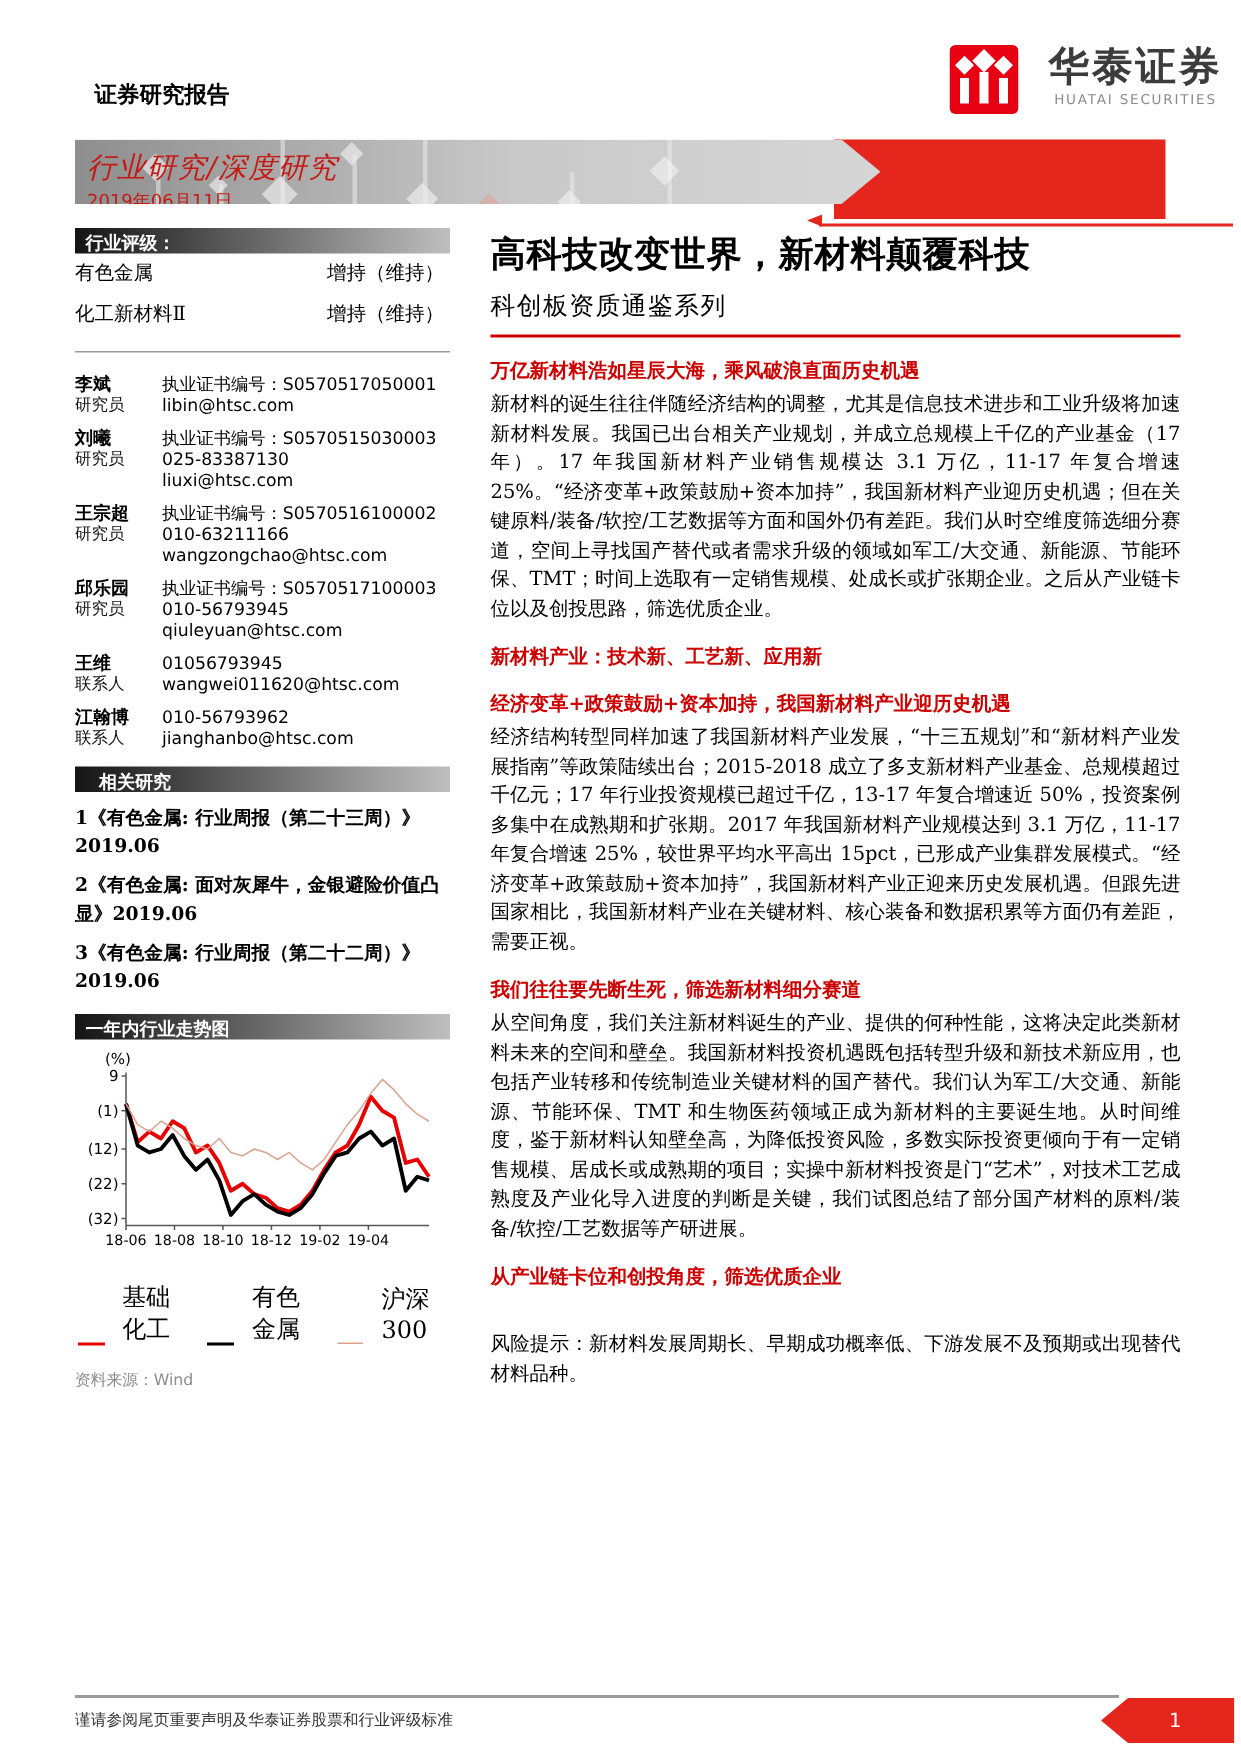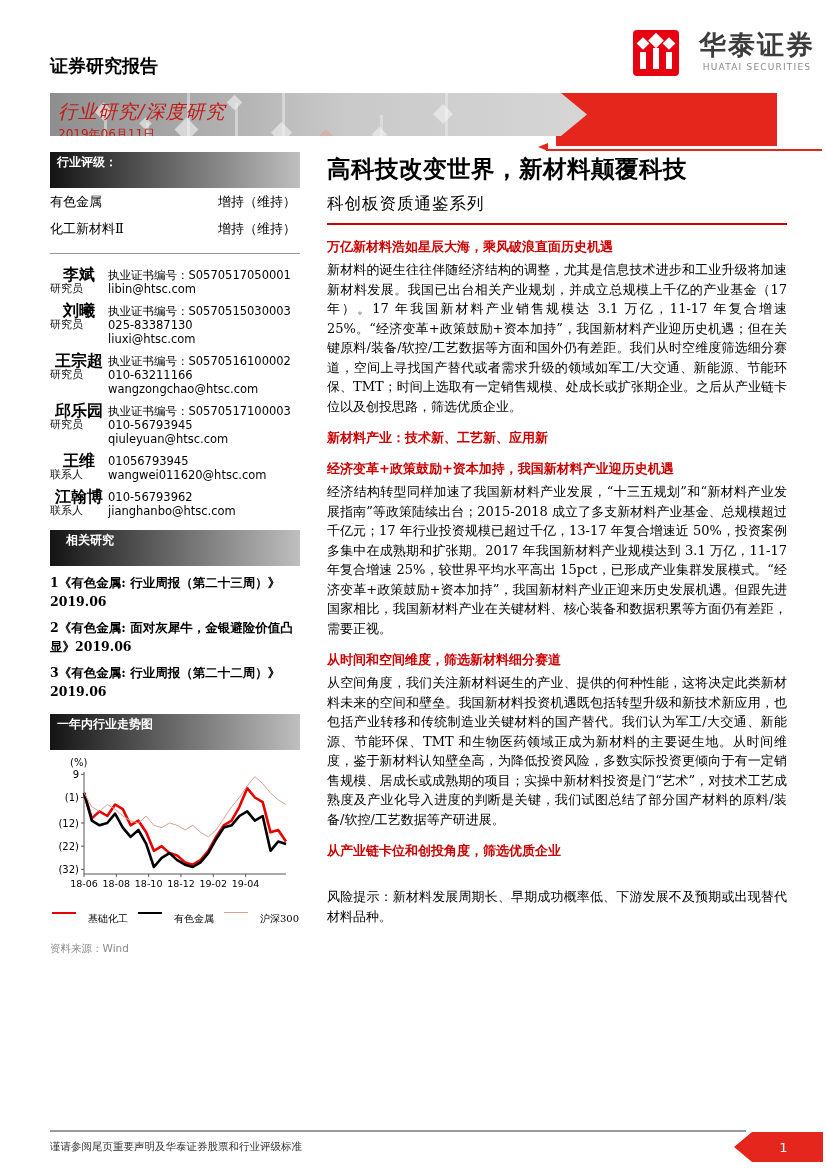--- a/index.html
+++ b/index.html
@@ -1,19 +1,19 @@
 <!DOCTYPE html>
 <html><head>
 <meta charset="utf-8">
 <style>
   html,body{margin:0;padding:0;background:#fff;}
   .page{position:relative;width:827px;height:1169px;background:#fff;overflow:hidden;
         font-family:"DejaVu Sans",sans-serif;color:#000;}
   
-  .report-type{position:absolute;left:50px;top:54px;font-size:18px;font-weight:bold;
+  .report-type{position:absolute;left:63px;top:54px;font-size:15px;font-weight:bold;
                font-family:"DejaVu Serif",serif;}
   .brand{position:absolute;left:633px;top:30px;display:flex;align-items:flex-start;}
   .brand svg{display:block;}
   .brand-text{margin-left:20px;}
   .brand-cn{font-size:27px;font-weight:bold;color:#3c3c3c;letter-spacing:2px;line-height:30px;
             font-family:"DejaVu Serif",serif;}
   .brand-en{font-size:9px;color:#8a8a8a;letter-spacing:1.2px;margin-top:2px;text-align:center;}
   .banner-gray{position:absolute;left:50px;top:93px;width:537px;height:43px;
     background:linear-gradient(to right,#8e8e8e,#c9c9c9 55%,#d6d6d6);
     clip-path:polygon(0 0,calc(100% - 26px) 0,100% 50%,calc(100% - 26px) 100%,0 100%);
@@ -22,36 +22,36 @@
   .banner-underline{position:absolute;left:546px;top:149px;width:276px;height:2px;background:#e5261d;z-index:1;}
   .banner-underline:before{content:"";position:absolute;left:-8px;top:-6px;border-right:10px solid #e5261d;
     border-top:4px solid transparent;border-bottom:4px solid transparent;}
   .banner-cat{position:absolute;left:8px;top:6px;font-size:19px;color:#c51a14;font-style:italic;
               font-family:"DejaVu Serif",serif;letter-spacing:1px;z-index:3;}
   .banner-date{position:absolute;left:8px;top:33px;font-size:12px;color:#c51a14;z-index:3;}
   .deco-stem{position:absolute;width:3px;background:rgba(235,235,235,.55);}
   .deco-dia{position:absolute;transform:rotate(45deg);background:rgba(240,240,240,.65);}
   
   .sidebar{position:absolute;left:50px;top:152px;width:250px;}
-  .side-bar-hd{height:36px;line-height:20px;padding-left:7px;color:#fff;font-weight:bold;font-size:12px;
+  .side-bar-hd{height:17px;line-height:20px;padding-left:7px;color:#fff;font-weight:bold;font-size:12px;
     background:linear-gradient(to right,#141414,#bfbfbf);}
   .rating-row{display:flex;justify-content:space-between;font-size:13px;line-height:27px;
               font-family:"DejaVu Serif",serif;}
   .rating-row .val{padding-right:4px;}
   .side-div{border-top:1px solid #9a9a9a;margin:11px 0 14px 0;}
   .analyst{display:flex;margin-bottom:8px;}
   .an-left{width:58px;flex:none;}
-  .an-name{font-size:16px;font-weight:bold;font-family:Liberation Serif, serif;line-height:14px;text-align:center;}
+  .an-name{font-size:12px;font-weight:bold;font-family:Liberation Serif, serif;line-height:14px;}
   .an-role{font-size:11px;font-family:"DejaVu Serif",serif;line-height:14px;color:#111;}
   .an-details{font-size:11.5px;line-height:14px;white-space:pre-line;word-break:break-all;}
   .related{margin-top:4px;}
   .rel-item{font-size:12.5px;line-height:19px;margin:7px 0;font-family:"DejaVu Serif",serif;font-weight:bold;}
   .chart-wrap{margin-top:6px;}
   .legend{display:flex;align-items:center;justify-content:flex-start;gap:10px;margin-top:2px;padding-left:2px;}
-  .legend-item{display:flex;align-items:flex-start;gap:12px;font-size:10px;font-family:"DejaVu Serif",serif;}
+  .legend-item{display:flex;align-items:flex-end;gap:12px;font-size:16px;font-family:"DejaVu Serif",serif;}
   .legend-swatch{display:inline-block;width:24px;}
   .chart-source{margin-top:16px;font-size:10.5px;color:#8b8b8b;}
   
   .main{position:absolute;left:327px;top:152px;width:460px;}
   .main-title{font-size:23.5px;font-weight:bold;font-family:"DejaVu Serif",serif;letter-spacing:.5px;line-height:34px;}
   .main-subtitle{font-size:16.5px;margin-top:7px;font-family:"DejaVu Serif",serif;letter-spacing:1px;}
   .title-rule{border:none;border-top:2px solid #cc0000;margin:8px 0 0 0;}
   .sec-hd{color:#cc0000;font-weight:bold;font-size:13px;margin:13px 0 4px 0;font-family:"DejaVu Serif",serif;}
   .sec-bd{font-size:13px;line-height:19.5px;text-align:justify;font-family:"DejaVu Serif",serif;}
   .risk{font-size:13px;line-height:19.5px;text-align:justify;margin-top:27px;font-family:"DejaVu Serif",serif;}
@@ -244,21 +244,21 @@
       <div class="sec-bd">新材料的诞生往往伴随经济结构的调整，尤其是信息技术进步和工业升级将加速新材料发展。我国已出台相关产业规划，并成立总规模上千亿的产业基金（17 年）。17 年我国新材料产业销售规模达 3.1 万亿，11-17 年复合增速 25%。“经济变革+政策鼓励+资本加持”，我国新材料产业迎历史机遇；但在关键原料/装备/软控/工艺数据等方面和国外仍有差距。我们从时空维度筛选细分赛道，空间上寻找国产替代或者需求升级的领域如军工/大交通、新能源、节能环保、TMT；时间上选取有一定销售规模、处成长或扩张期企业。之后从产业链卡位以及创投思路，筛选优质企业。</div>
     </div>
     <div>
       <div class="sec-hd">新材料产业：技术新、工艺新、应用新</div>
     </div>
     <div>
       <div class="sec-hd">经济变革+政策鼓励+资本加持，我国新材料产业迎历史机遇</div>
       <div class="sec-bd">经济结构转型同样加速了我国新材料产业发展，“十三五规划”和“新材料产业发展指南”等政策陆续出台；2015-2018 成立了多支新材料产业基金、总规模超过千亿元；17 年行业投资规模已超过千亿，13-17 年复合增速近 50%，投资案例多集中在成熟期和扩张期。2017 年我国新材料产业规模达到 3.1 万亿，11-17 年复合增速 25%，较世界平均水平高出 15pct，已形成产业集群发展模式。“经济变革+政策鼓励+资本加持”，我国新材料产业正迎来历史发展机遇。但跟先进国家相比，我国新材料产业在关键材料、核心装备和数据积累等方面仍有差距，需要正视。</div>
     </div>
     <div>
-      <div class="sec-hd">从时间和空间维度，筛选新材料细分赛道</div>
+      <div class="sec-hd">我们往往要先断生死，筛选新材料细分赛道</div>
       <div class="sec-bd">从空间角度，我们关注新材料诞生的产业、提供的何种性能，这将决定此类新材料未来的空间和壁垒。我国新材料投资机遇既包括转型升级和新技术新应用，也包括产业转移和传统制造业关键材料的国产替代。我们认为军工/大交通、新能源、节能环保、TMT 和生物医药领域正成为新材料的主要诞生地。从时间维度，鉴于新材料认知壁垒高，为降低投资风险，多数实际投资更倾向于有一定销售规模、居成长或成熟期的项目；实操中新材料投资是门“艺术”，对技术工艺成熟度及产业化导入进度的判断是关键，我们试图总结了部分国产材料的原料/装备/软控/工艺数据等产研进展。</div>
     </div>
     <div>
       <div class="sec-hd">从产业链卡位和创投角度，筛选优质企业</div>
     </div>
     <div class="risk">风险提示：新材料发展周期长、早期成功概率低、下游发展不及预期或出现替代材料品种。</div>
   </div>
 
   <div class="footer-line"></div>
   <div class="footer-disclaimer">谨请参阅尾页重要声明及华泰证券股票和行业评级标准</div>

